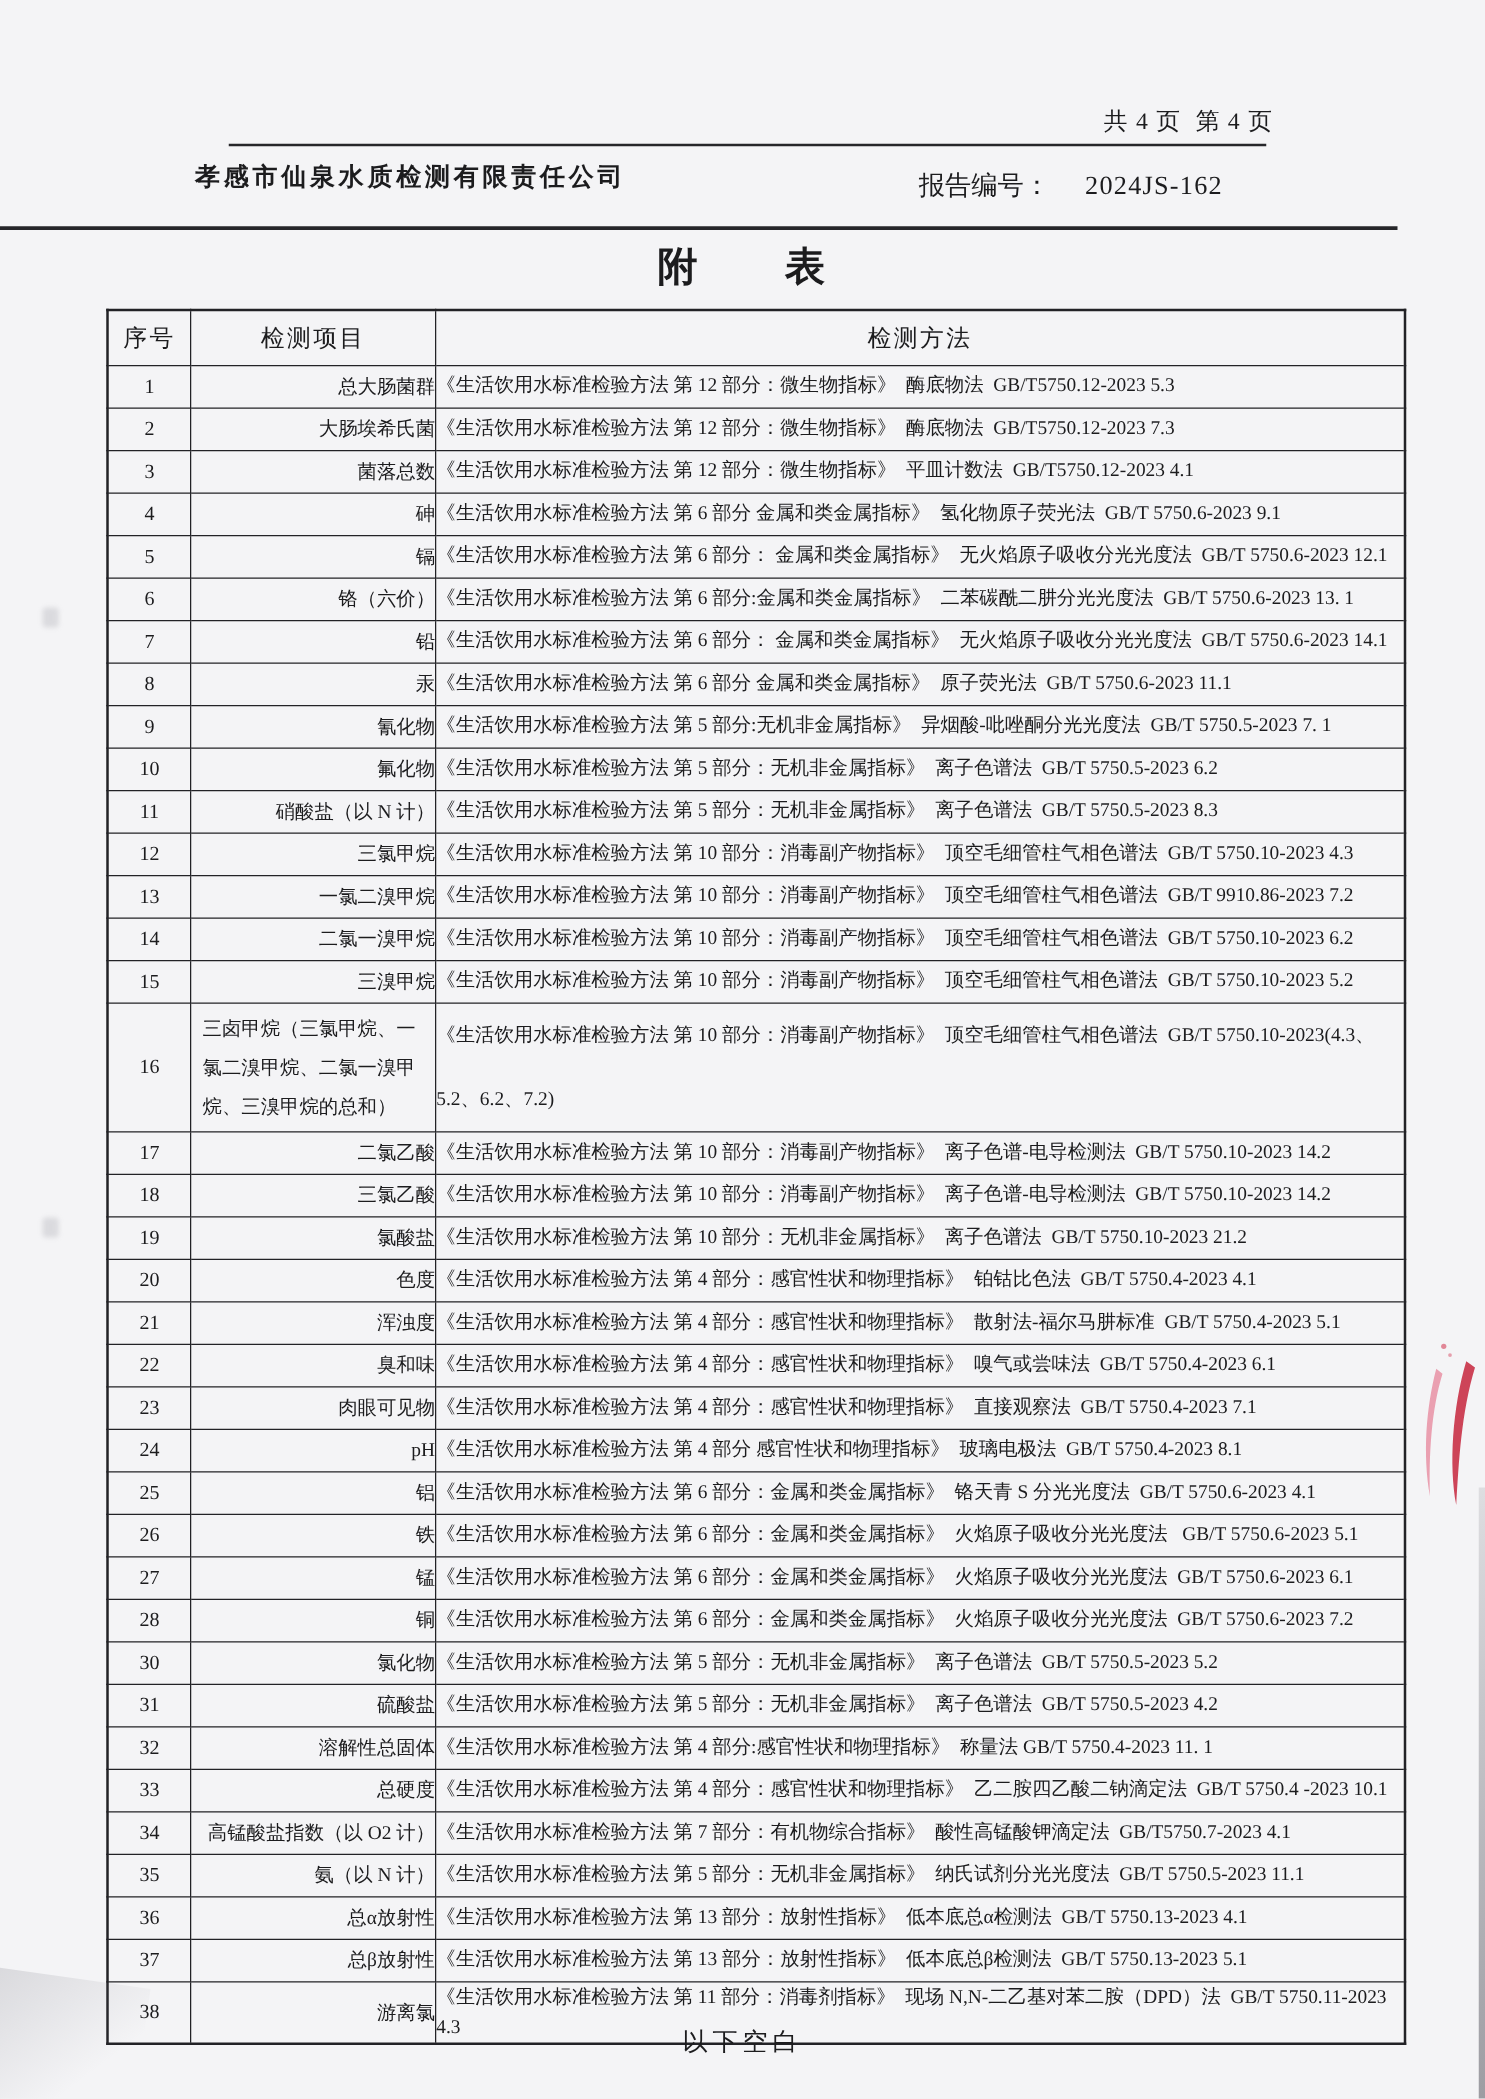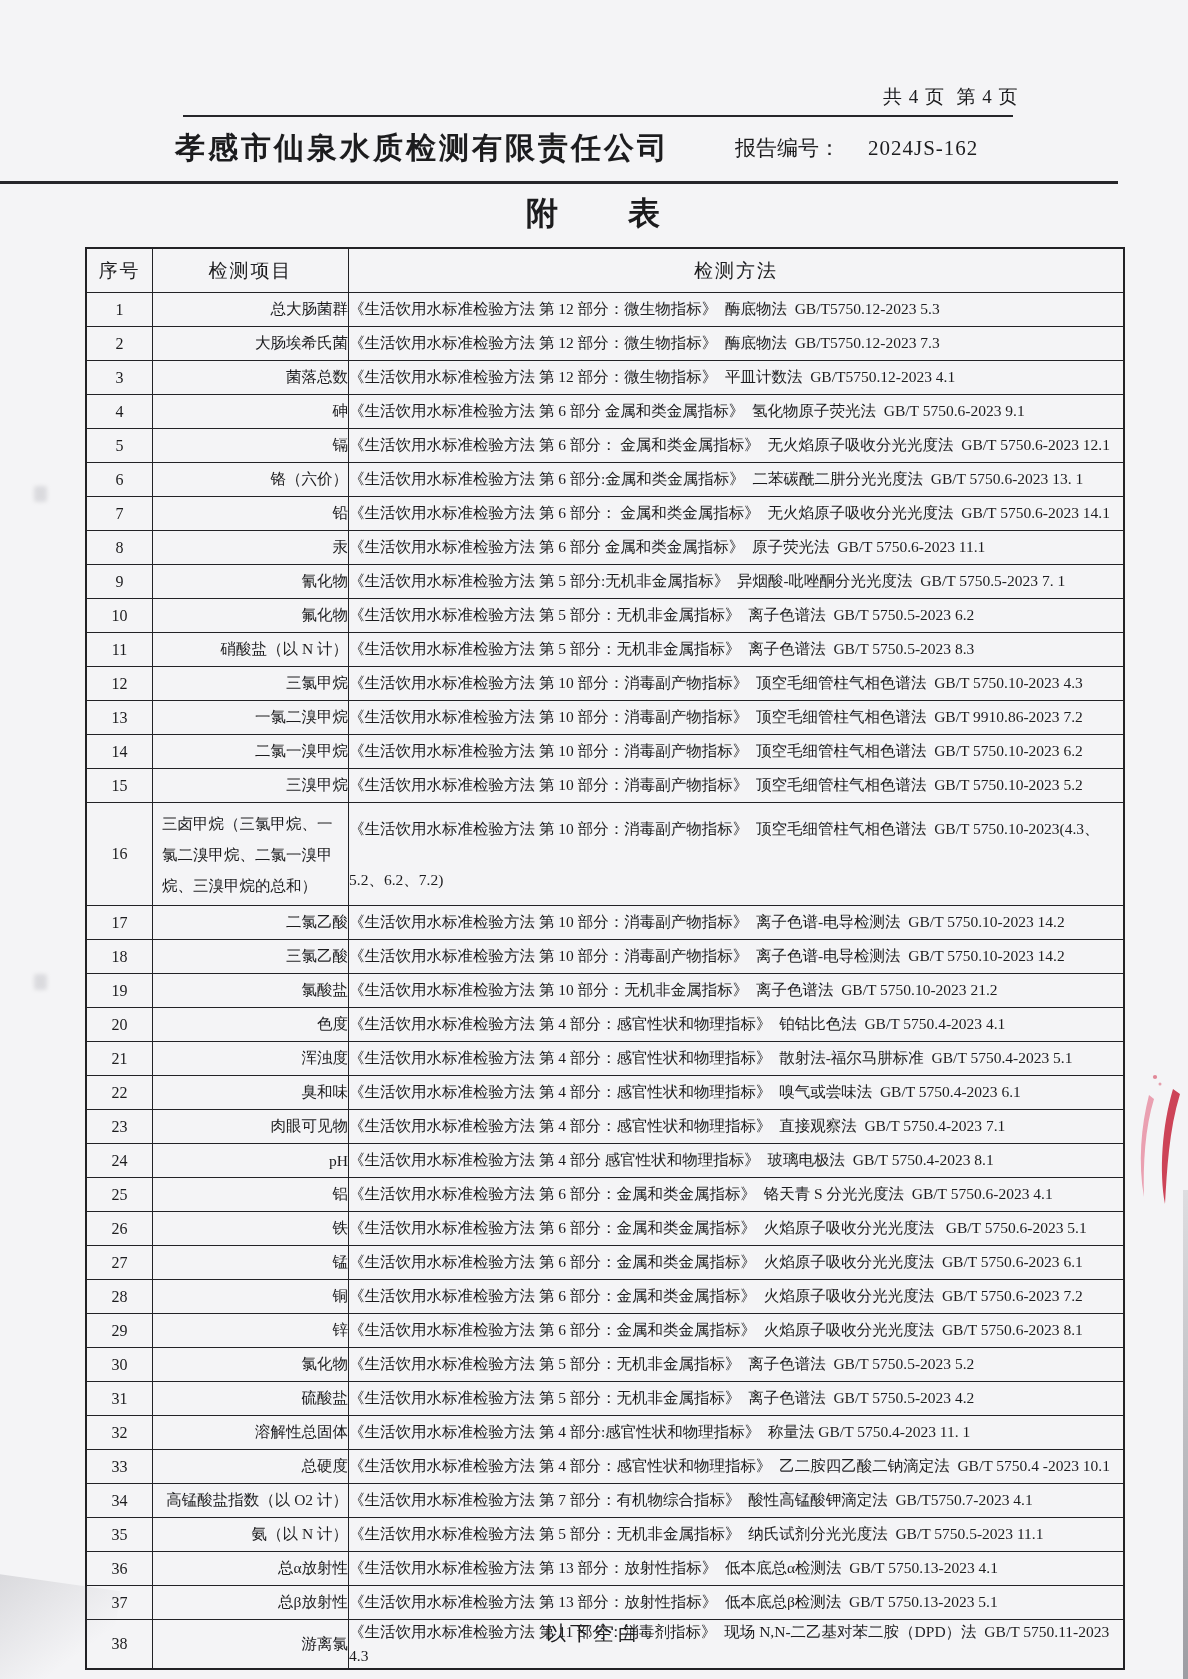--- a/index.html
+++ b/index.html
@@ -20,23 +20,22 @@
     position: absolute; top: 84px; left: 883px;
     font-size: 19px; white-space: pre; letter-spacing: 1px;
   }
   .rule-thin {
     position: absolute; top: 115px; left: 183px;
     width: 830px; height: 2px; background: #26262a;
   }
   .company-name {
     position: absolute; top: 128px; left: 156px;
     font-family: "Liberation Sans", "DejaVu Sans", sans-serif;
-    font-weight: bold; font-size: 30px; letter-spacing: 3px;
+    font-weight: bold; font-size: 20px; letter-spacing: 3px;
     white-space: nowrap;
-    margin-left: 19px;
   }
   .report-no {
     position: absolute; top: 134px; left: 735px;
     font-size: 21px; white-space: nowrap;
   }
   .report-no .report-value { margin-left: 28px; letter-spacing: 1px; }
   .rule-thick {
     position: absolute; top: 181px; left: 0;
     width: 1118px; height: 3px; background: #26262a;
   }
@@ -260,25 +259,20 @@
           <td class="col-no">27</td>
           <td class="col-item">锰</td>
           <td class="col-method">《生活饮用水标准检验方法 第 6 部分：金属和类金属指标》  火焰原子吸收分光光度法  GB/T 5750.6-2023 6.1</td>
         </tr>
         <tr>
           <td class="col-no">28</td>
           <td class="col-item">铜</td>
           <td class="col-method">《生活饮用水标准检验方法 第 6 部分：金属和类金属指标》  火焰原子吸收分光光度法  GB/T 5750.6-2023 7.2</td>
         </tr>
         <tr>
-          <td class="col-no">29</td>
-          <td class="col-item">锌</td>
-          <td class="col-method">《生活饮用水标准检验方法 第 6 部分：金属和类金属指标》  火焰原子吸收分光光度法  GB/T 5750.6-2023 8.1</td>
-        </tr>
-        <tr>
           <td class="col-no">30</td>
           <td class="col-item">氯化物</td>
           <td class="col-method">《生活饮用水标准检验方法 第 5 部分：无机非金属指标》  离子色谱法  GB/T 5750.5-2023 5.2</td>
         </tr>
         <tr>
           <td class="col-no">31</td>
           <td class="col-item">硫酸盐</td>
           <td class="col-method">《生活饮用水标准检验方法 第 5 部分：无机非金属指标》  离子色谱法  GB/T 5750.5-2023 4.2</td>
         </tr>
         <tr>

